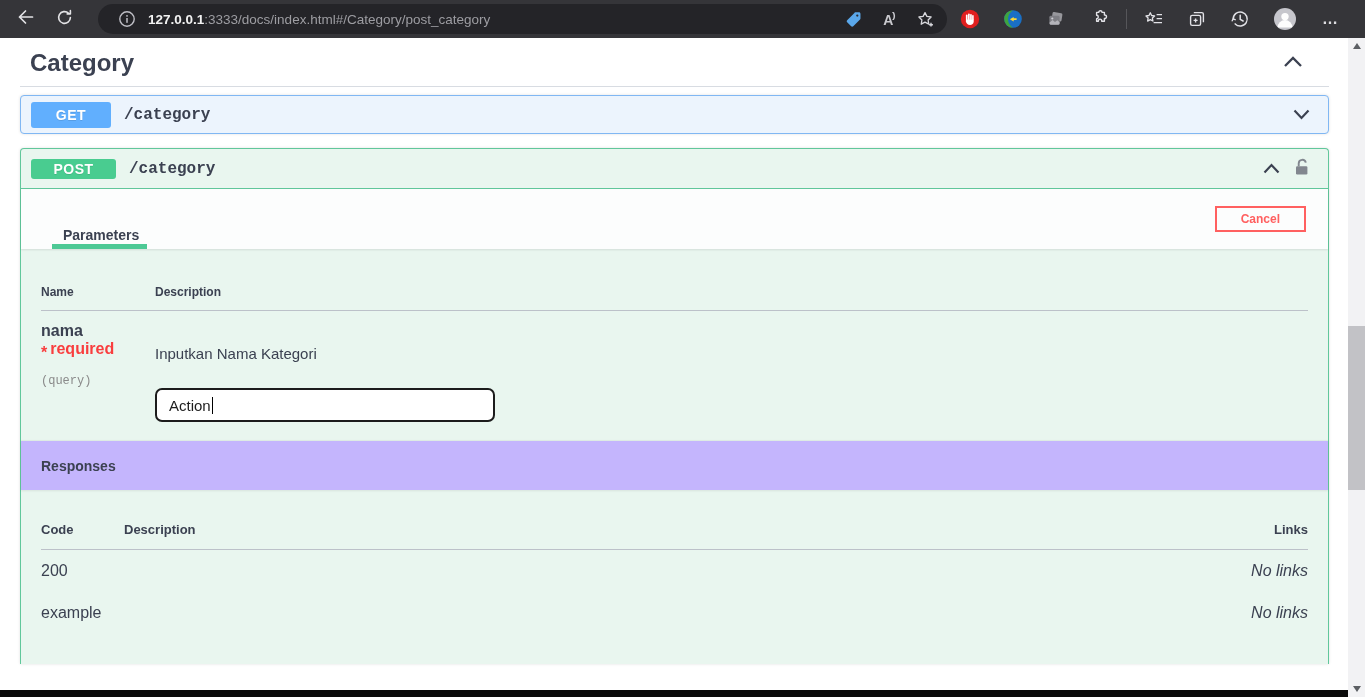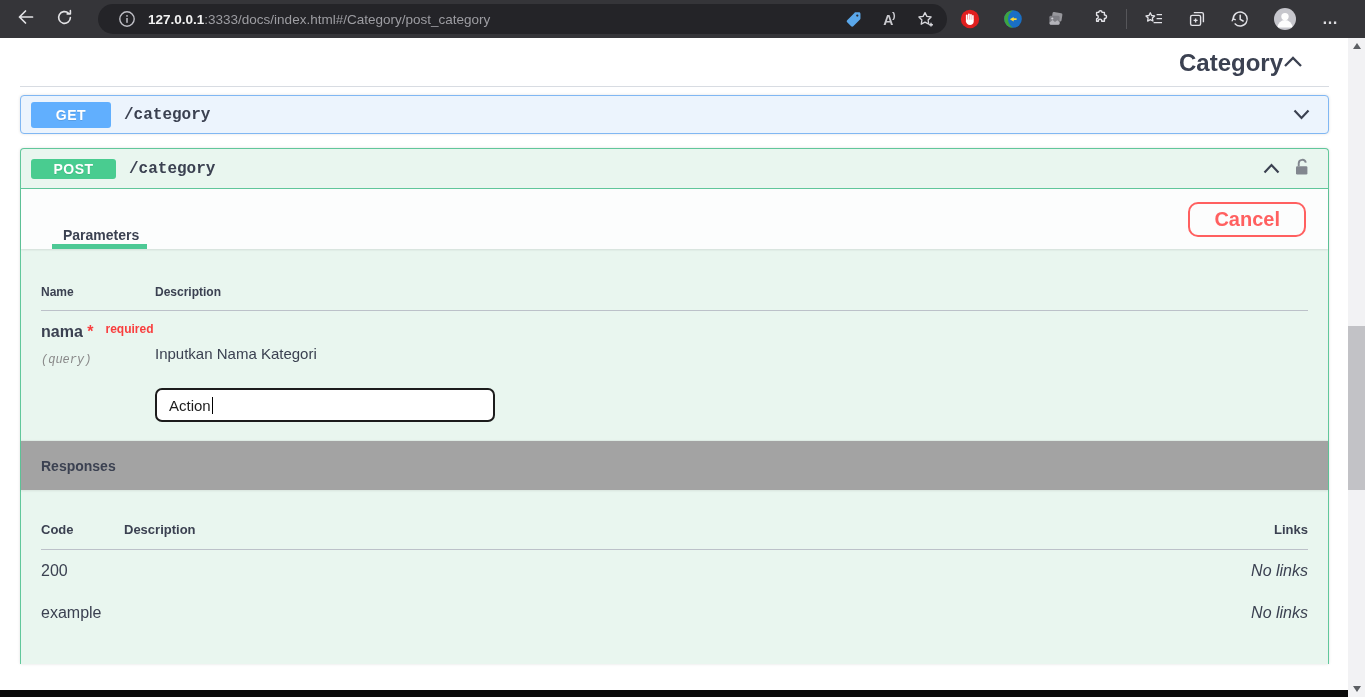--- a/index.html
+++ b/index.html
@@ -35,21 +35,21 @@
   .chrome-icon { display:flex; align-items:center; justify-content:center; width:20px; height:20px; }
   .read-aloud { color:#c9c9ce; font-size:14px; font-weight:bold; letter-spacing:-1px; }
   .chrome-divider { width:1px; height:20px; background:#56565a; margin:0 -6px; }
   .more-menu { color:#dcdce0; font-size:16px; font-weight:bold; }
   .avatar-wrap { width:24px; height:24px; }
 
   
   .viewport { position:relative; height:659px; background:#fff; overflow:hidden; }
   .content { width:1309px; margin-left:20px; color:#3b4151; }
 
-  .tag-header { display:flex; align-items:center; justify-content:flex-end; padding:11px 26px 9px 10px; }
+  .tag-header { display:flex; align-items:center; justify-content:space-between; padding:11px 26px 9px 10px; }
   .tag-title { font-size:24px; font-weight:bold; color:#3b4151; }
   .tag-divider { border:none; border-top:1px solid #d8dce2; margin:0; }
 
   .opblock { border-radius:4px; }
   .opblock-get {
     margin-top:8px; height:39px; background:#ecf4fd; border:1px solid #80b7f3;
     display:flex; align-items:center; padding:0 10px;
     box-shadow:0 0 3px rgba(0,0,0,.12);
   }
   .method-badge {
@@ -76,50 +76,50 @@
   .section-header {
     height:60px; background:#fcfdfd;
     display:flex; align-items:center; justify-content:space-between;
     padding:0 22px 0 31px; box-shadow:0 1px 2px rgba(0,0,0,.1);
   }
   .tab-item { position:relative; height:100%; display:flex; align-items:center; }
   .tab-item:after { content:""; position:absolute; left:0; bottom:0; width:95px; height:5px; background:#4dc995; }
   .tab-label { font-size:14px; font-weight:bold; color:#3b4151; margin-left:11px;margin-top:32px; }
   .cancel-btn {
     border:2px solid #ff6060; color:#ff6060; background:transparent;
-    font-weight:bold; font-size:20px; border-radius:10px; padding:4px 24px;
+    font-weight:bold; font-size:12px; border-radius:0; padding:4px 24px;
     font-family:"Liberation Sans", sans-serif;
   }
 
   .block-body { padding:12px 20px 19px; }
   .t-head {
     display:grid; grid-template-columns:114px 1fr; padding:24px 0 11px;
     border-bottom:1px solid #bcc1c9; font-size:12px; font-weight:bold; color:#3b4151;
   }
   .param-row { display:grid; grid-template-columns:114px 1fr; padding-top:11px; }
   .param-name { font-size:16px; font-weight:bold; color:#3b4151; }
   .req-star { color:#f93e3e; }
-  .req-label { color:#f93e3e; font-size:12px; font-weight:bold; margin-left:12px; vertical-align:4px; }
-  .param-in { font-family:"Liberation Mono", monospace; font-style:italic; font-size:12px; color:#8a8a8a; margin-top:12px; }
+  .req-label { color:#f93e3e; font-size:16px; font-weight:bold; margin-left:3px; vertical-align:4px; }
+  .param-in { font-family:"Liberation Mono", monospace; font-size:12px; color:#8a8a8a; margin-top:12px; }
   .param-desc-text { margin:23px 0 0; font-size:15px; color:#3b4151; }
   .fake-input {
     margin-top:26px; width:340px; height:34px; background:#fff;
     border:2px solid #1c1c1c; border-radius:7px;
     display:flex; align-items:center; padding-left:12px; font-size:15px; color:#1c1c1c;
   }
   .caret { width:1.5px; height:17px; background:#000; margin-left:1px; }
 
   .execute-btn {
     display:block; margin-top:46px; width:100%; height:37px;
     background:#4990e2; border:none; border-radius:4px;
     color:#fff; font-weight:bold; font-size:14px; font-family:"Liberation Sans", sans-serif;
   }
 
   .responses-header {
-    height:49px; background:#a3a3a3; display:flex; align-items:center; padding:3px 20px;
+    height:49px; background:#c4b5fd; display:flex; align-items:center; padding:3px 20px;
     box-shadow:0 1px 2px rgba(0,0,0,.08), 0 -1px 1px rgba(0,0,0,.04);
   }
   .responses-title { font-size:14px; font-weight:bold; color:#3b4151; }
   .responses-body { padding:0 20px 30px; }
   .resp-head {
     display:grid; grid-template-columns:83px 1fr 120px; padding:32px 0 12px;
     border-bottom:1px solid #bcc1c9; font-size:13px; font-weight:bold; color:#3b4151;
   }
   .resp-row { display:grid; grid-template-columns:83px 1fr 120px; padding:12px 0; font-size:16px; color:#3b4151; }
   .links-col { text-align:right; }

